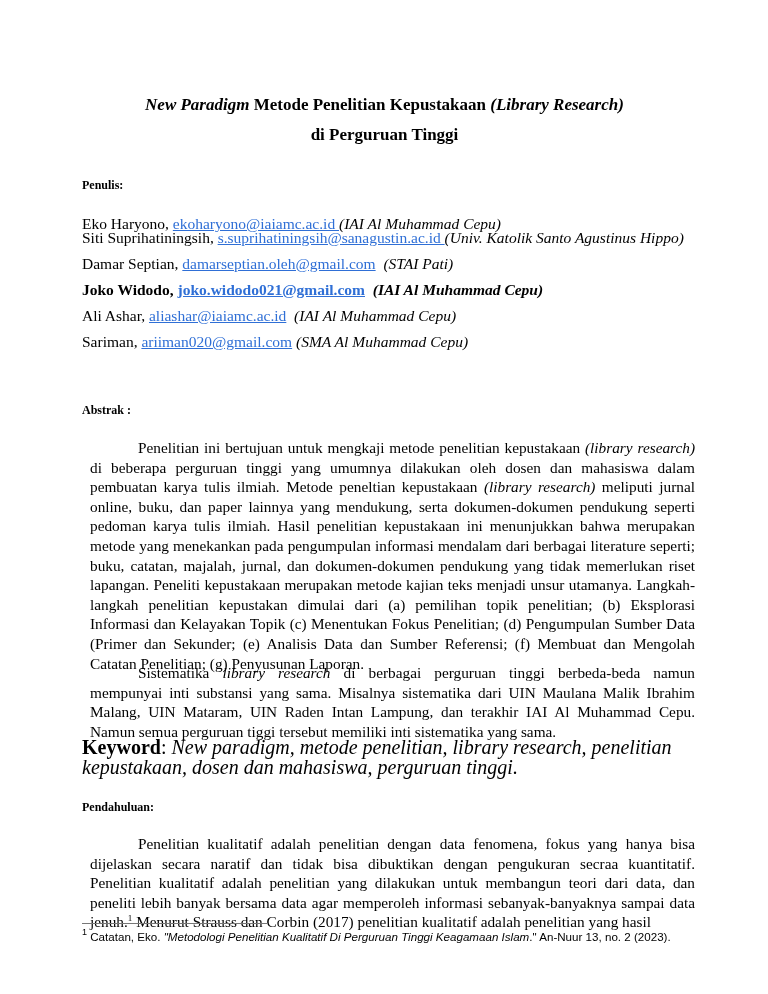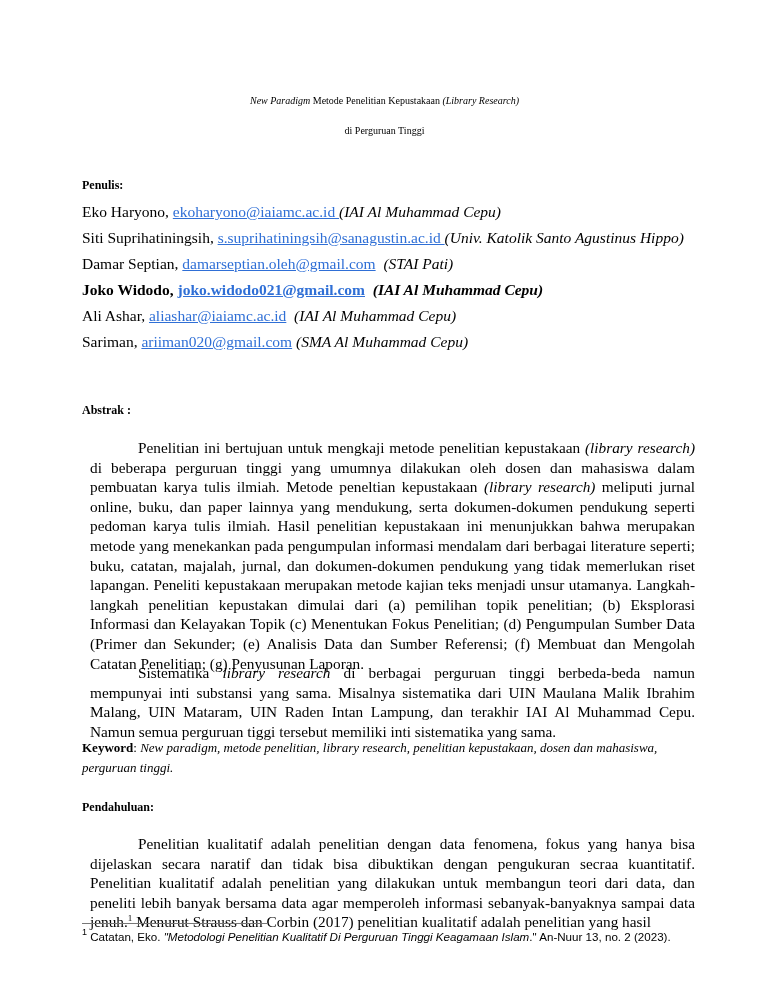--- a/index.html
+++ b/index.html
@@ -1,49 +1,49 @@
 <!DOCTYPE html>
 <html><head>
 <meta charset="utf-8">
 <style>
   html, body { margin: 0; padding: 0; background: #ffffff; }
   body { width: 768px; height: 994px; position: relative; overflow: hidden;
          font-family: "Liberation Serif", "DejaVu Serif", serif; color: #000; }
   .page { position: absolute; left: 82px; top: 0; width: 605px; }
   .title { position: absolute; left: 0; width: 605px; text-align: center;
-           font-weight: normal; font-size: 10px; }
+           font-weight: bold; font-size: 17px; }
   .title1 { top: 95px; }
   .title2 { top: 125px; }
   .label { position: absolute; left: 0; font-weight: bold; font-size: 12px; }
   .author { position: absolute; left: 0; font-size: 15.5px; white-space: nowrap; }
   .author a { color: #2f6fd6; text-decoration: underline; }
   .author .aff { font-style: italic; }
   .para { position: absolute; left: 0; width: 605px; font-size: 15.3px; line-height: 19.6px;
           text-align: justify; text-indent: 48px; margin: 8px; }
-  .kw { position: absolute; left: 0; width: 605px; font-size: 13px; line-height: 19.6px; margin: 0; }
+  .kw { position: absolute; left: 0; width: 605px; font-size: 20px; line-height: 19.6px; margin: 0; }
   .kw b { font-weight: bold; }
   .kw i { font-style: italic; }
   .fn-rule { position: absolute; left: 0; top: 923px; width: 186px; height: 1px; background: #777; }
   .footnote { position: absolute; left: 0; top: 930px; font-family: "Liberation Sans", "DejaVu Sans", sans-serif;
               font-size: 11.6px; white-space: nowrap; }
   sup { font-size: 9px; vertical-align: 6px; line-height: 0; }
 </style>
 </head>
 <body>
 
 <div class="page">
 
   <div class="title title1">
     <i>New Paradigm</i><span> Metode Penelitian Kepustakaan </span><i>(Library Research)</i>
   </div>
   <div class="title title2">di Perguruan Tinggi</div>
 
   <div class="label" style="top:178px;">Penulis:</div>
 
-  <div class="author" style="top:203px;">
+  <div class="author" style="top:215px;">
     <span>Eko Haryono, </span><a>ekoharyono@iaiamc.ac.id </a><span class="aff">(IAI Al Muhammad Cepu)</span>
   </div>
   <div class="author" style="top:229px;">
     <span>Siti Suprihatiningsih, </span><a>s.suprihatiningsih@sanagustin.ac.id </a><span class="aff">(Univ. Katolik Santo Agustinus Hippo)</span>
   </div>
   <div class="author" style="top:255px;">
     <span>Damar Septian, </span><a>damarseptian.oleh@gmail.com</a><span class="aff" style="white-space:pre;">  (STAI Pati)</span>
   </div>
   <div class="author" style="top:281px;font-weight:bold;">
     <span>Joko Widodo, </span><a>joko.widodo021@gmail.com</a><span class="aff" style="white-space:pre;">  (IAI Al Muhammad Cepu)</span>

